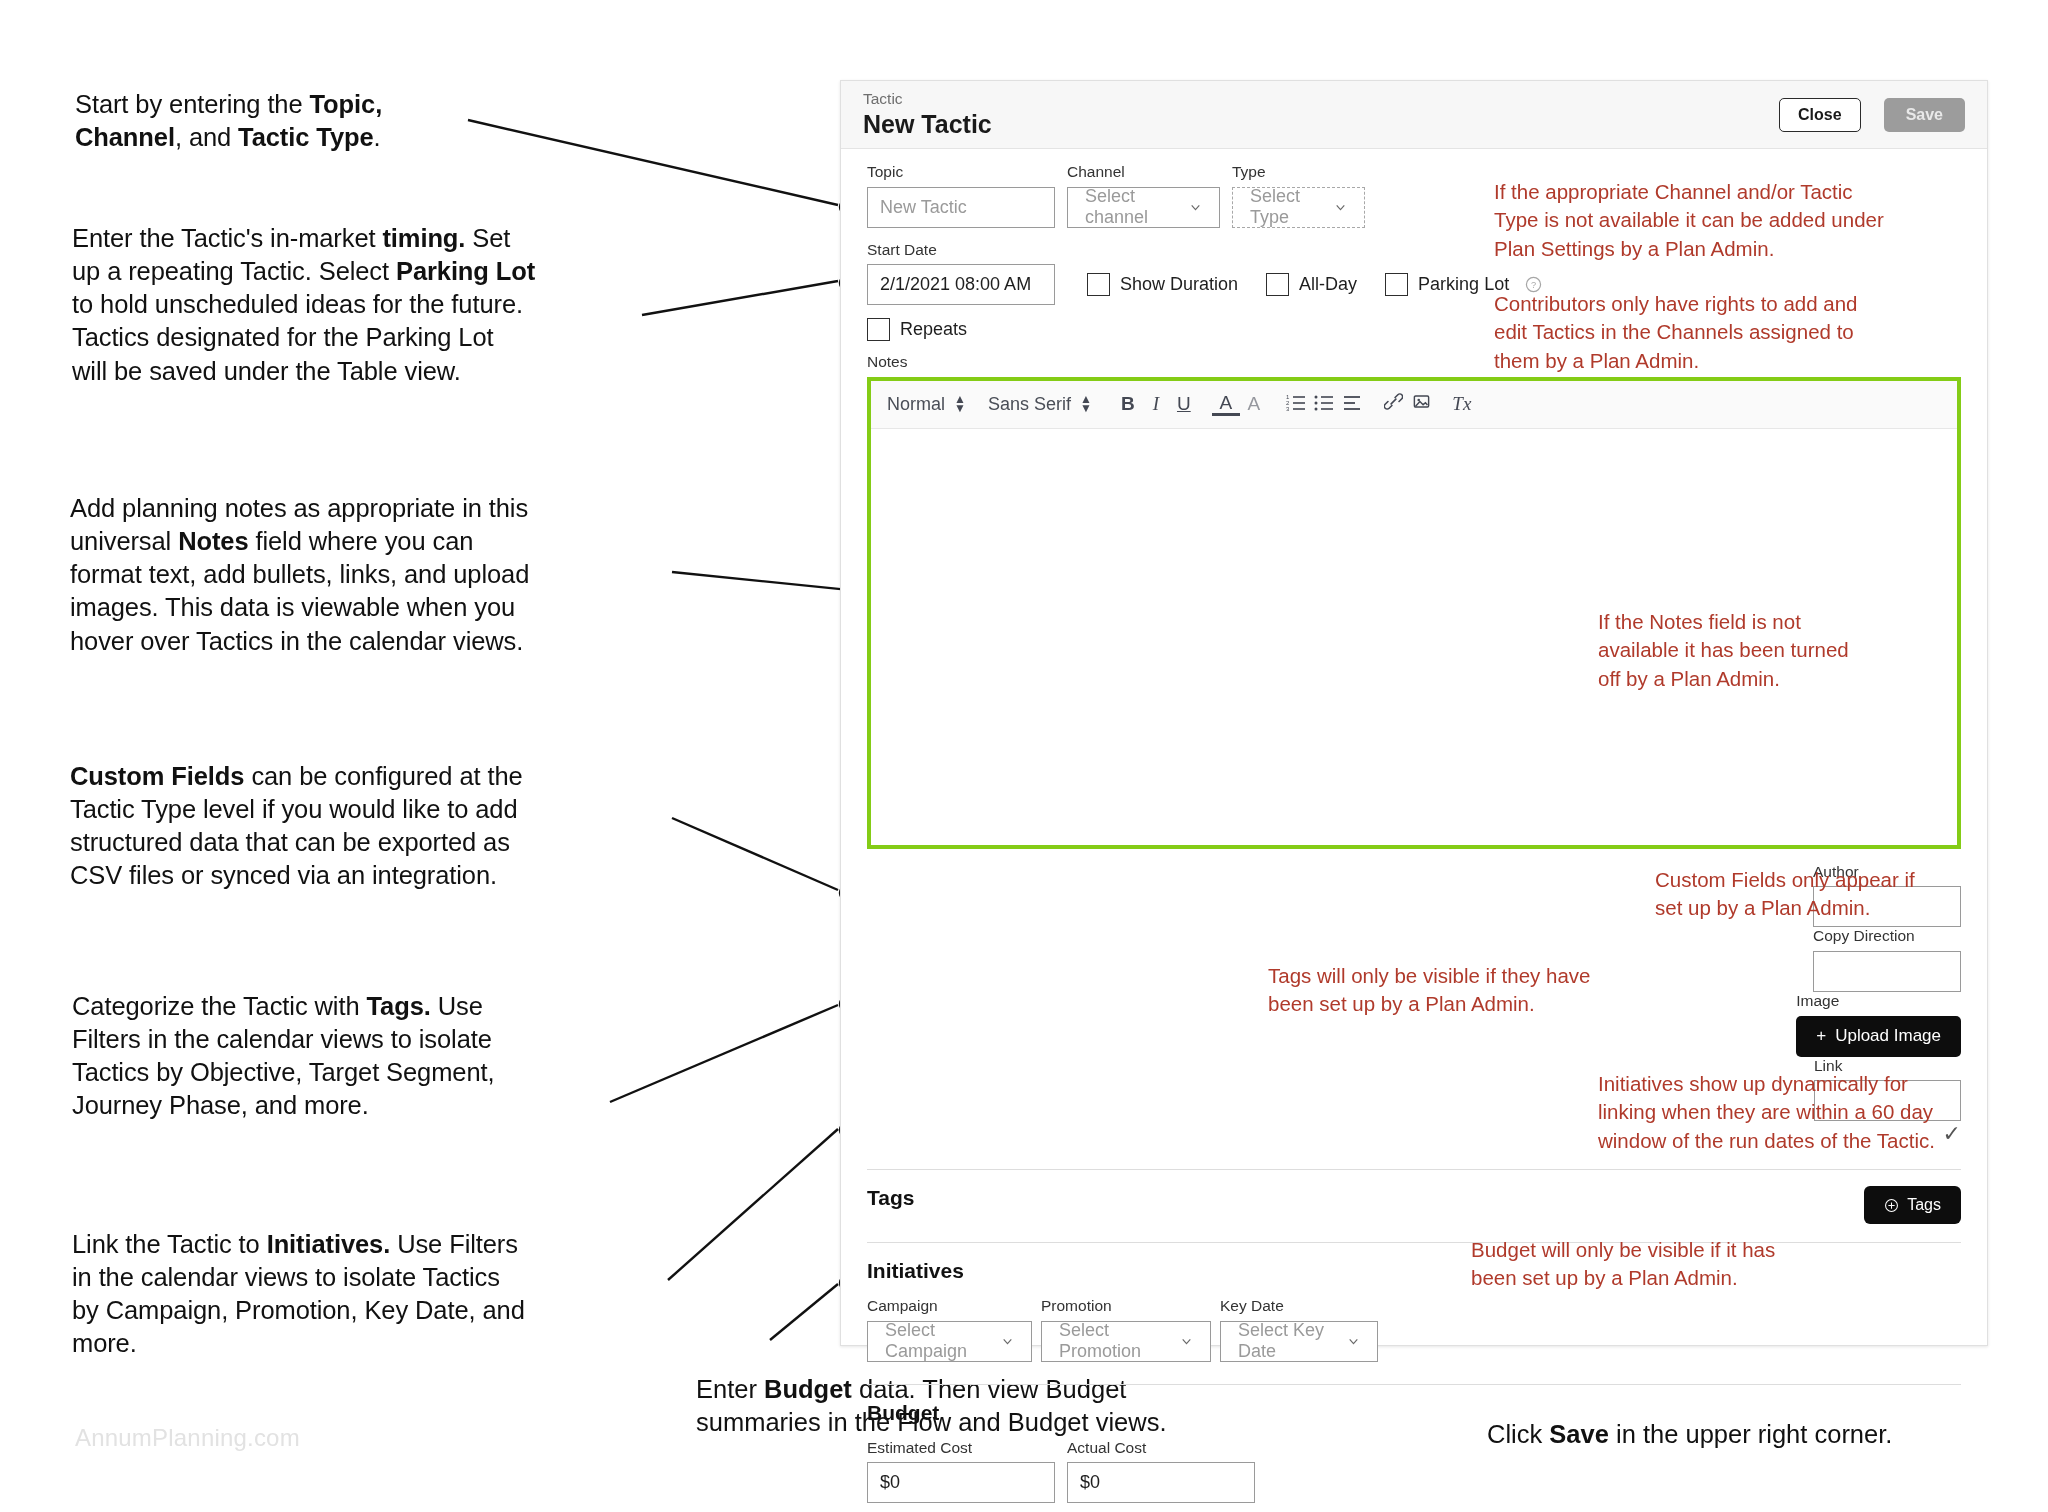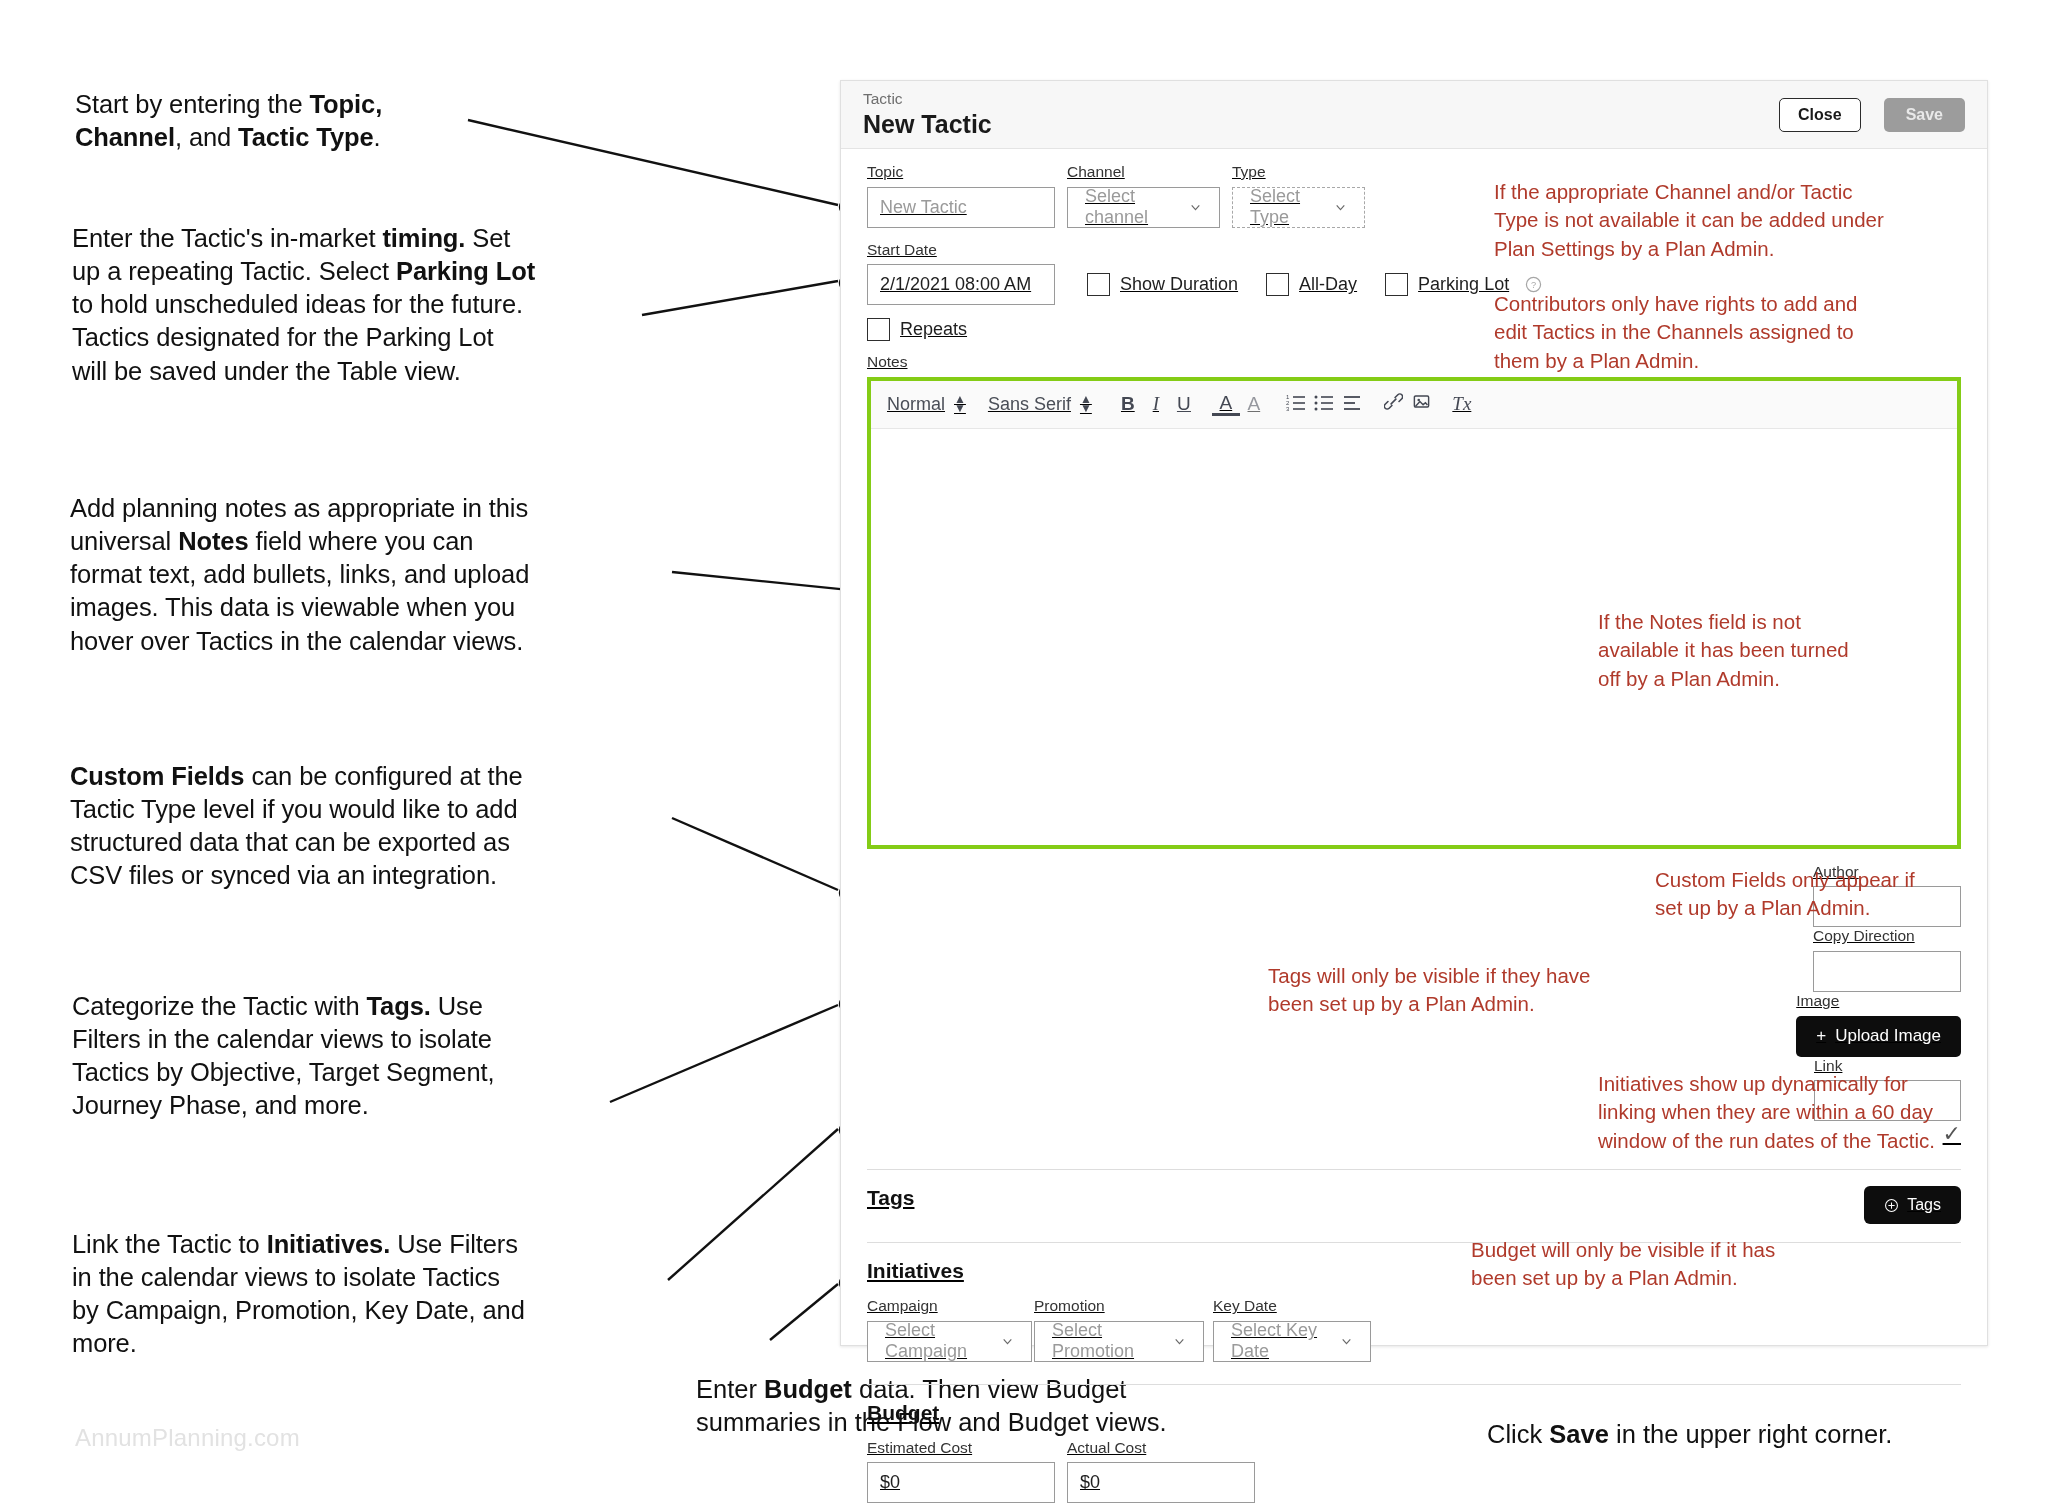--- a/index.html
+++ b/index.html
@@ -61,21 +61,21 @@
     background: #ffffff; border: 1.4px solid #2b2b2b; border-radius: 5px;
     color: #1a1a1a; font-size: 16px; font-weight: 600;
     padding: 7px 18px; cursor: pointer; font-family: inherit;
   }
   .btn-save {
     background: #9c9c9c; border: none; border-radius: 5px;
     color: #e9e9e9; font-size: 16px; font-weight: 600;
     padding: 8px 22px; cursor: pointer; font-family: inherit;
   }
 
-  .panel-body { padding: 14px 26px 0 26px; position: relative; text-decoration: underline; }
+  .panel-body { padding: 14px 26px 0 26px; position: relative; }
 
   
   .fld-label { font-size: 15.5px; color: #333333; margin-bottom: 5px; line-height: 1.2; }
   .row { display: flex; align-items: flex-end; }
   .inp {
     height: 41px; border: 1.3px solid #9a9a9a; background: #fff;
     display: flex; align-items: center; padding: 0 12px;
     font-size: 18px; color: #1e1e1e;
   }
   .inp.ph { color: #9a9a9a; }
@@ -379,21 +379,21 @@
         <div class="row" style="margin-top:14px;">
           <div style="width:165px;">
             <div class="fld-label">Campaign</div>
             <div class="sel">
               <span>Select Campaign</span>
               <svg class="chev" viewBox="0 0 24 24">
                 <path d="M5 8 L12 16 L19 8" stroke="#6a6a6a" stroke-width="2.2" fill="none"></path>
               </svg>
             </div>
           </div>
-          <div style="width:170px; margin-left:2px;">
+          <div style="width:170px; margin-left:9px;">
             <div class="fld-label">Promotion</div>
             <div class="sel">
               <span>Select Promotion</span>
               <svg class="chev" viewBox="0 0 24 24">
                 <path d="M5 8 L12 16 L19 8" stroke="#6a6a6a" stroke-width="2.2" fill="none"></path>
               </svg>
             </div>
           </div>
           <div style="width:158px; margin-left:9px;">
             <div class="fld-label">Key Date</div>

